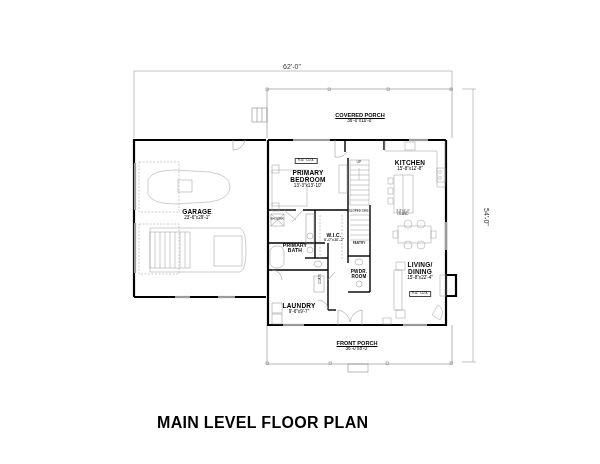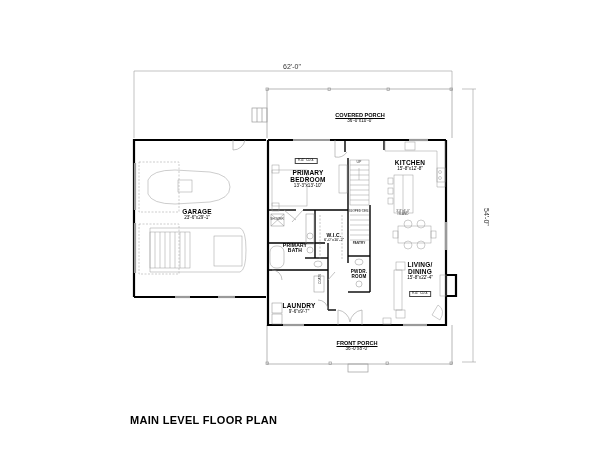--- a/index.html
+++ b/index.html
@@ -6,21 +6,21 @@
   body { width:600px; height:464px; position:relative; overflow:hidden; font-family:"Liberation Sans", sans-serif; }
   svg { position:absolute; left:0; top:0; }
   .lbl { position:absolute; text-align:center; color:#000; line-height:1.05; white-space:nowrap; transform:translateX(-50%); }
   .room-name { font-weight:bold; font-size:6.5px; letter-spacing:0.2px; }
   .room-dim { font-size:4.6px; }
   .small { font-size:3.6px; color:#333; }
   .tiny-box { font-size:3.6px; border:0.6px solid #444; padding:0 2px; display:inline-block; }
   .porch-name { font-weight:bold; font-size:5.6px; text-decoration:underline; }
   .dimtxt { position:absolute; font-size:7px; color:#333; background:#fff; padding:0 2px; transform:translateX(-50%); }
   .dimv { position:absolute; font-size:7px; color:#333; transform:rotate(90deg); transform-origin:left top; white-space:nowrap; }
-  .title { position:absolute; left:130px; top:414px; font-weight:bold; font-size:11px; letter-spacing:0.3px; color:#000; }
+  .title { position:absolute; left:157px; top:414px; font-weight:bold; font-size:16px; letter-spacing:0.3px; color:#000; }
 </style>
 </head>
 <body>
 
 <svg width="600" height="464" viewBox="0 0 600 464">
 
   <g stroke="#9a9a9a" stroke-width="0.6" fill="none">
     <line x1="134" y1="71" x2="452" y2="71"></line>
     <line x1="134" y1="71" x2="134" y2="138"></line>
     <line x1="452" y1="71" x2="452" y2="90"></line>

